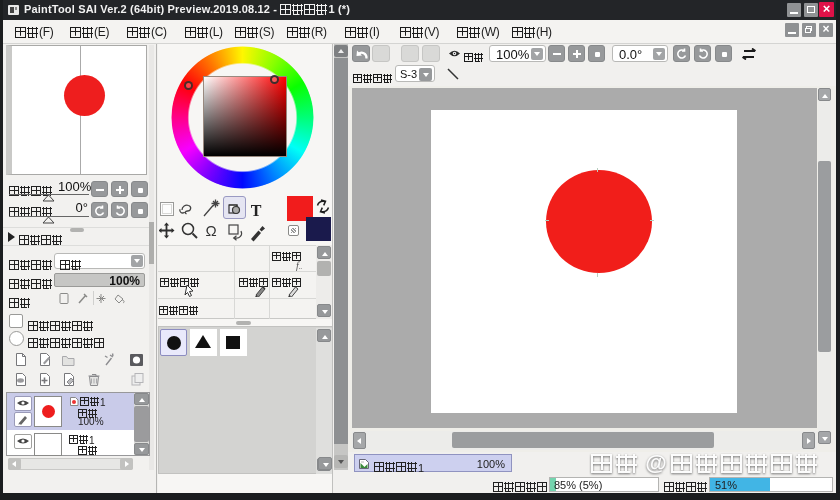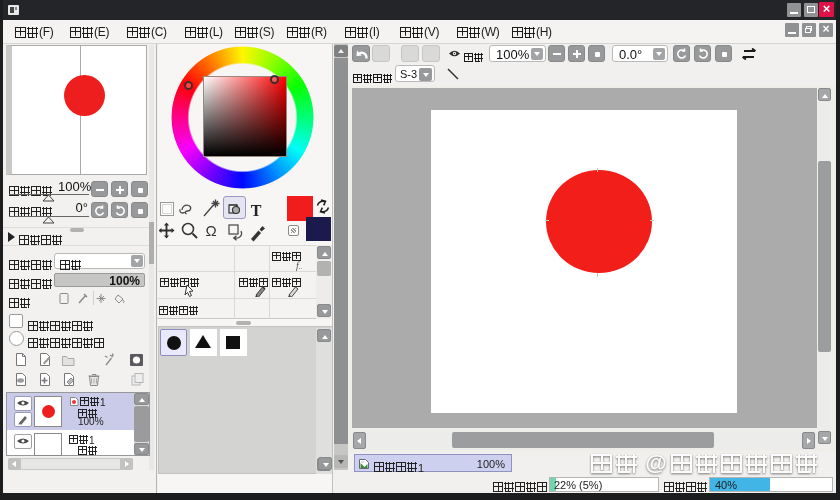--- a/index.html
+++ b/index.html
@@ -28,20 +28,21 @@
 .cbtn{position:absolute;background:#a2a4a6;border-radius:2px;color:#fff}
 svg{display:block}
 </style></head><body>
 
 <div class="a" style="left:0;top:0;width:840px;height:500px;border-left:3px solid #1b1d1f;border-right:4px solid #1b1d1f;border-bottom:7px solid #1b1d1f;z-index:50;pointer-events:none"></div>
 <div class="a" style="left:0;top:0;width:840px;height:20px;background:#232528;z-index:40">
 <div class="a" style="left:8px;top:5px;width:11px;height:10px;background:#e8e8e8;border-radius:1px">
       <div class="a" style="left:2px;top:2px;width:4px;height:6px;background:#444"></div>
       <div class="a" style="left:7px;top:2px;width:2px;height:3px;background:#888"></div>
     </div>
+<div class="a" style="left:24px;top:3px;font-size:11px;font-weight:bold;color:#f2f2f2;letter-spacing:0.18px;white-space:nowrap">PaintTool SAI Ver.2 (64bit) Preview.2019.08.12 - <span style="color:#f2f2f2"><i class="h ha s11 "></i><i class="h hb s11 "></i><i class="h ha s11 "></i><i class="h hb s11 "></i></span>1&nbsp;(*)</div>
 <div class="a" style="left:787px;top:3px;width:14px;height:14px;background:#909294;border-radius:1px">
       <div class="a" style="left:3px;top:9px;width:8px;height:2px;background:#fff"></div>
     </div>
 <div class="a" style="left:804px;top:3px;width:14px;height:14px;background:#909294;border-radius:1px">
       <div class="a" style="left:3px;top:3px;width:8px;height:7px;border:1.5px solid #fff"></div>
     </div>
 <div class="a" style="left:819px;top:2px;width:15px;height:15px;background:#df1248;border-radius:1px;color:#fff;font-size:13px;font-weight:bold;text-align:center;line-height:14px">×</div>
 </div>
 <div class="a" style="left:3px;top:20px;width:833px;height:24px;background:#f4f3f1;border-bottom:1px solid #d4d4d2;z-index:30">
 <div class="a" style="left:12px;top:5px;font-size:12px;color:#1c1c1c"><i class="h ha s11 "></i><i class="h hb s11 "></i><span style="letter-spacing:-0.3px">(F)</span></div>
@@ -395,19 +396,19 @@
       <path d="M2.5 5 l4 4 3 -3 v4 h-7 z" fill="#3a8a3a" stroke="none"></path>
       <path d="M3 3 h3 v2 h-3 z" fill="#ddd" stroke="none"></path>
     </svg>
 <span style="position:absolute;left:19px;top:3px;color:#222"><i class="h ha s10 "></i><i class="h hb s10 "></i><i class="h ha s10 "></i><i class="h hb s10 "></i><b style="font-size:11px;font-weight:normal">1</b></span>
 <span style="position:absolute;right:6px;top:3px;font-size:11px;color:#222">100%</span>
   </div>
 <div class="a" style="left:348px;top:473px;width:488px;height:20px;background:#f1f0ee"></div>
 <div class="a" style="left:493px;top:478px;color:#222"><i class="h ha s10 "></i><i class="h hb s10 "></i><i class="h ha s10 "></i><i class="h hb s10 "></i><i class="h ha s10 "></i></div>
 <div class="a" style="left:549px;top:477px;width:110px;height:15px;background:#fff;border:1px solid #b4b4b2">
     <div class="a" style="left:0px;top:0px;width:6px;height:13px;background:#74d4ae"></div>
-    <span style="position:absolute;left:4px;top:1px;font-size:11px;color:#222">22% (5%)</span>
+    <span style="position:absolute;left:4px;top:1px;font-size:11px;color:#222">85% (5%)</span>
   </div>
 <div class="a" style="left:664px;top:478px;color:#222"><i class="h ha s10 "></i><i class="h hb s10 "></i><i class="h ha s10 "></i><i class="h hb s10 "></i></div>
 <div class="a" style="left:709px;top:477px;width:124px;height:15px;background:#fff;border:1px solid #b4b4b2">
     <div class="a" style="left:0px;top:0px;width:60px;height:13px;background:#41b5e5"></div>
-    <span style="position:absolute;left:5px;top:1px;font-size:11px;color:#222">40%</span>
+    <span style="position:absolute;left:5px;top:1px;font-size:11px;color:#222">51%</span>
   </div>
 <div class="a wm" style="left:591px;top:454px;height:20px;line-height:20px;z-index:45;color:#fcfcfc;filter:drop-shadow(0 1.5px 1px rgba(100,100,100,.9));white-space:nowrap"><i class="h ha s19 "></i><i class="h hb s19 "></i><span style="font-size:22px;font-weight:bold;display:inline-block;vertical-align:top;line-height:18px;width:30px;text-align:center">@</span><i class="h ha s19 "></i><i class="h hb s19 "></i><i class="h ha s19 "></i><i class="h hb s19 "></i><i class="h ha s19 "></i><i class="h hb s19 "></i></div>
 </body></html>

